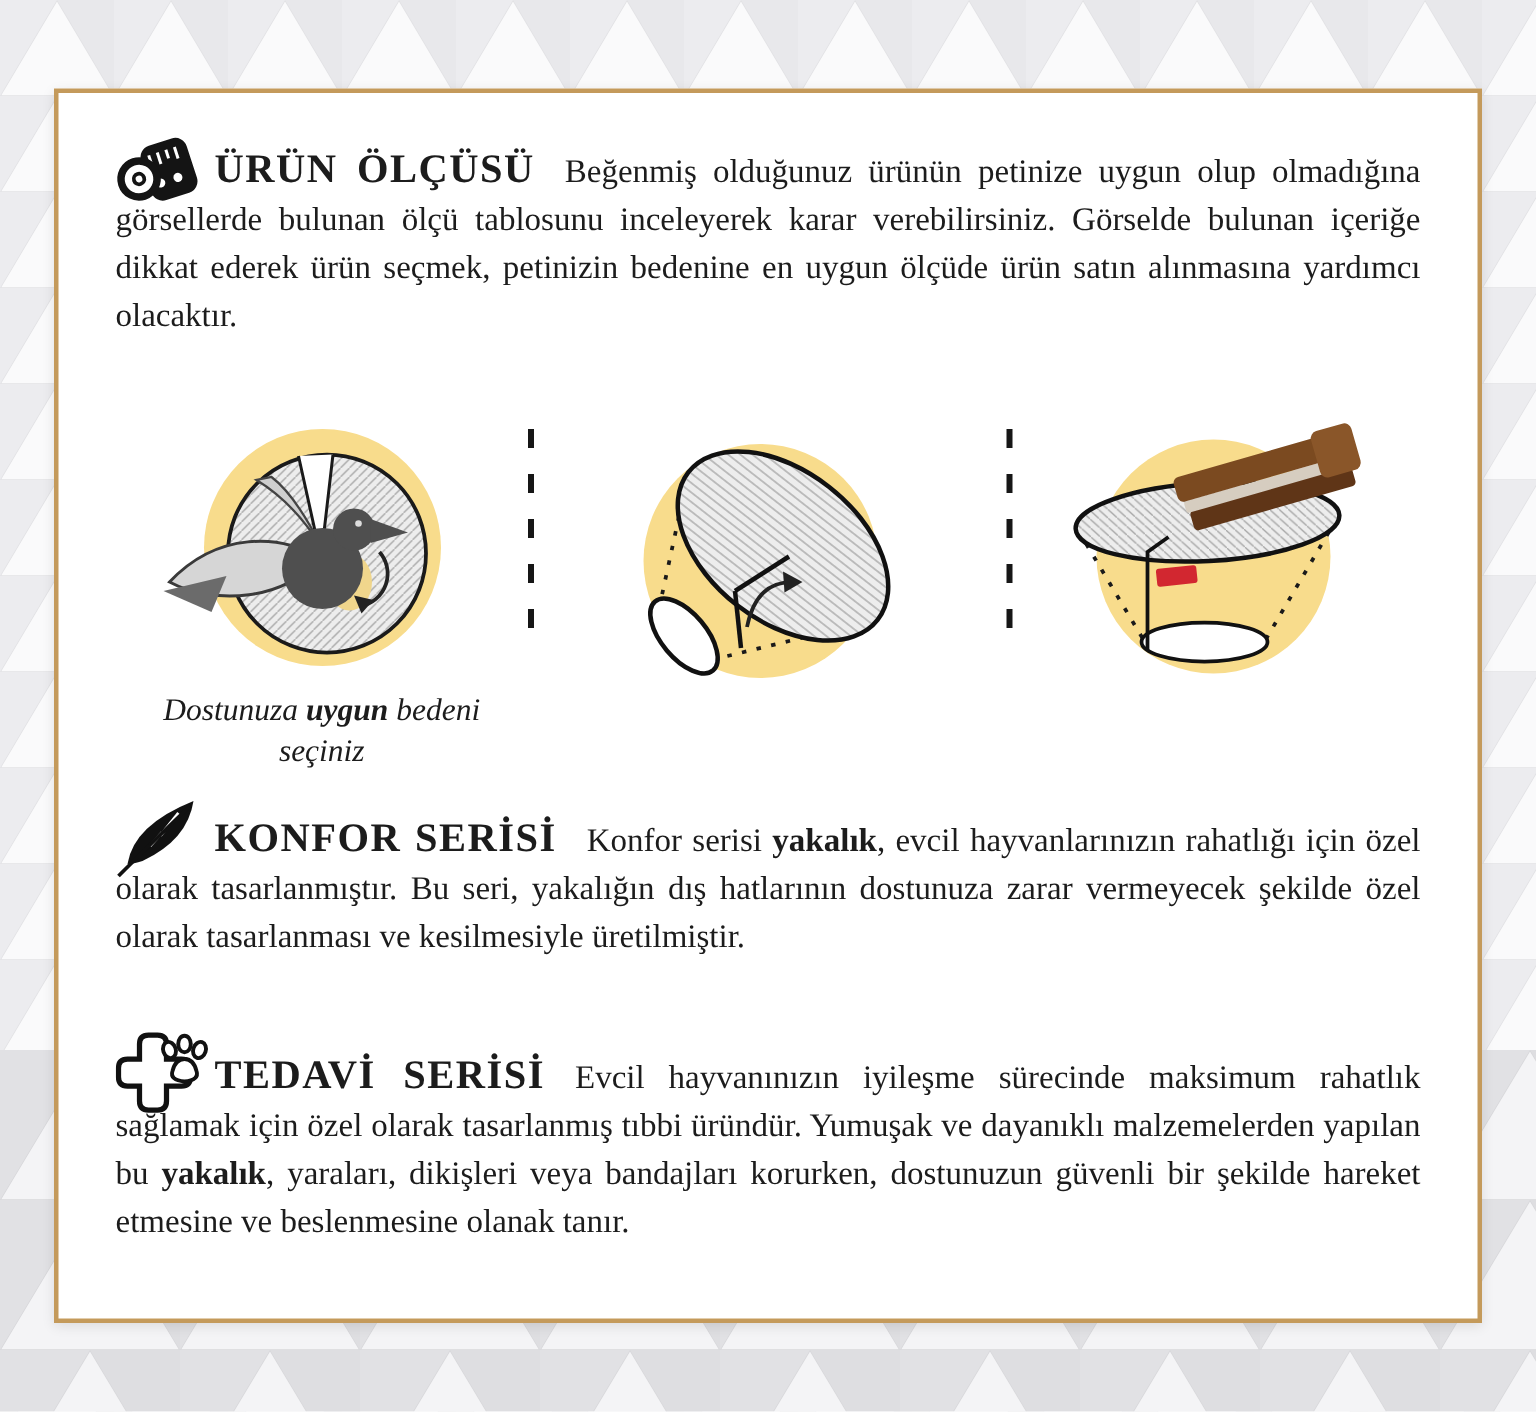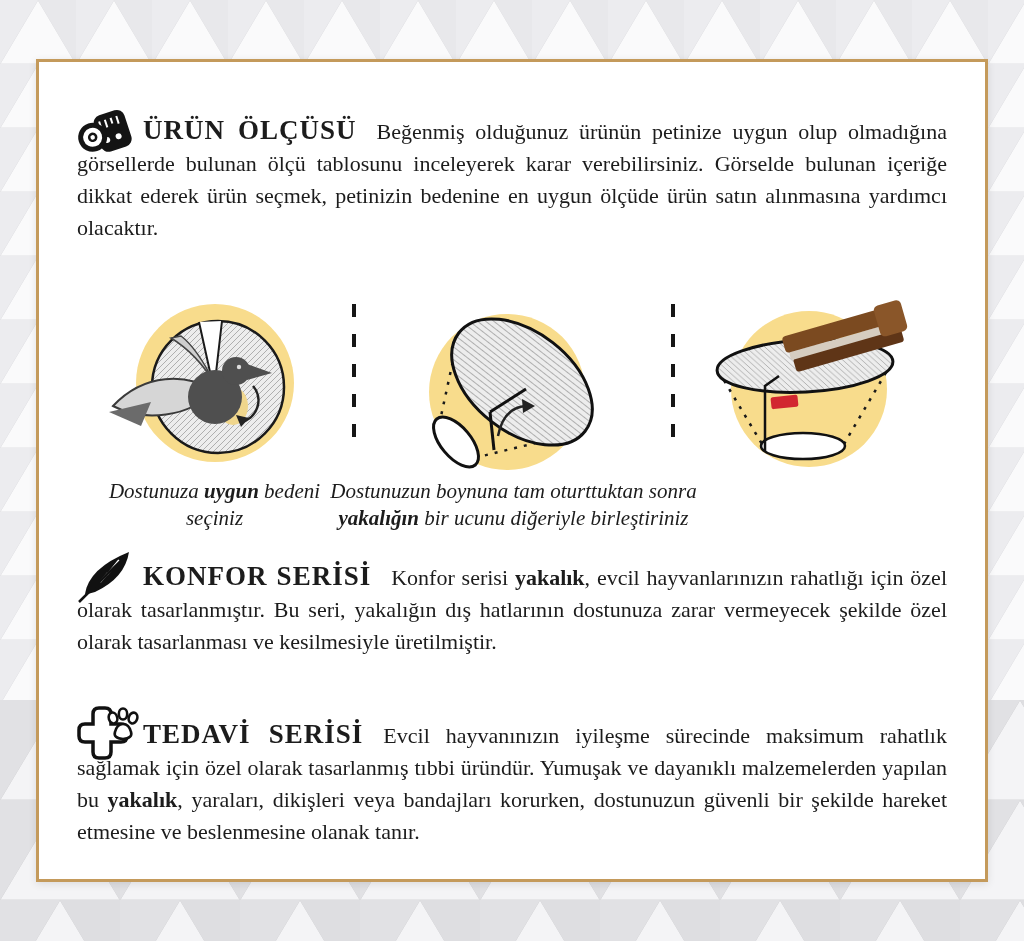--- a/index.html
+++ b/index.html
@@ -8,21 +8,21 @@
     background:#f1f1f3;
     font-family:"Liberation Serif","DejaVu Serif",serif;
     color:#1c1c1c;
   }
   .bg-svg{position:absolute;left:0;top:0;}
   .card{
     position:absolute;left:36px;top:59px;width:952px;height:823px;
     box-sizing:border-box;background:#ffffff;
     border:3px solid #c49a5b;
     box-shadow:0 2px 8px rgba(0,0,0,.10);
-    padding:52px 38px 0 38px;
+    padding:34px 38px 0 38px;
   }
   .para{
     margin:0;text-align:justify;
     font-size:22px;line-height:32px;
   }
   .sec-title{
     font-weight:bold;font-size:27px;letter-spacing:1px;
     margin-right:20px;white-space:nowrap;
   }
   .icon-wrap{
@@ -135,21 +135,20 @@
         <circle cx="113" cy="98" r="78" fill="#f8dc8c"></circle>
         <line x1="65" y1="39" x2="44" y2="136" stroke="#1a1a1a" stroke-width="2.5" stroke-dasharray="3,7"></line>
         <line x1="191" y1="137" x2="80" y2="164" stroke="#1a1a1a" stroke-width="2.5" stroke-dasharray="3,7"></line>
         <ellipse cx="128" cy="88" rx="80" ry="50" transform="rotate(38 128 88)" fill="url(#hatch2)" stroke="#111111" stroke-width="3"></ellipse>
         <ellipse cx="62" cy="148" rx="30" ry="15" transform="rotate(50 62 148)" fill="#ffffff" stroke="#111111" stroke-width="3"></ellipse>
         <path d="M96,118 L100,156" fill="none" stroke="#111111" stroke-width="3"></path>
         <path d="M96,118 L132,95" fill="none" stroke="#111111" stroke-width="3"></path>
         <path d="M104,142 Q110,112 134,112" fill="none" stroke="#222222" stroke-width="2.5"></path>
         <path d="M128,105 L141,112 L129,119 Z" fill="#222222"></path>
       </svg>
-      <div class="caption c2"><span>Dostunuzun boynuna tam oturttuktan sonra </span><span class="bold">yakalığın</span><span> bir ucunu diğeriyle birleştiriniz</span></div>
     </div>
 
     <div class="sep"></div>
 
     <div class="step c3">
       <svg width="240" height="178" viewBox="0 0 240 178">
         <defs>
           <pattern id="hatch3" width="6" height="6" patternUnits="userSpaceOnUse">
             <rect width="6" height="6" fill="#ededed"></rect>
             <path d="M0,0 L6,6" stroke="#a8a8a8" stroke-width="0.9"></path>

